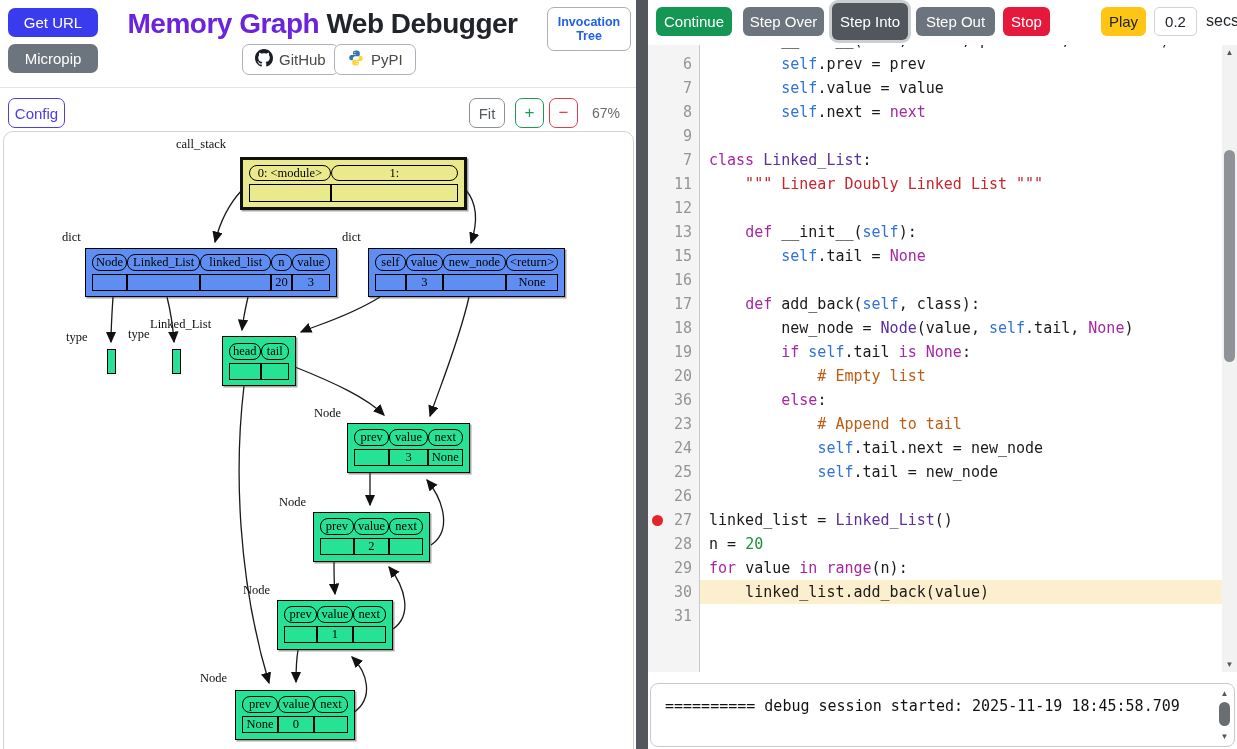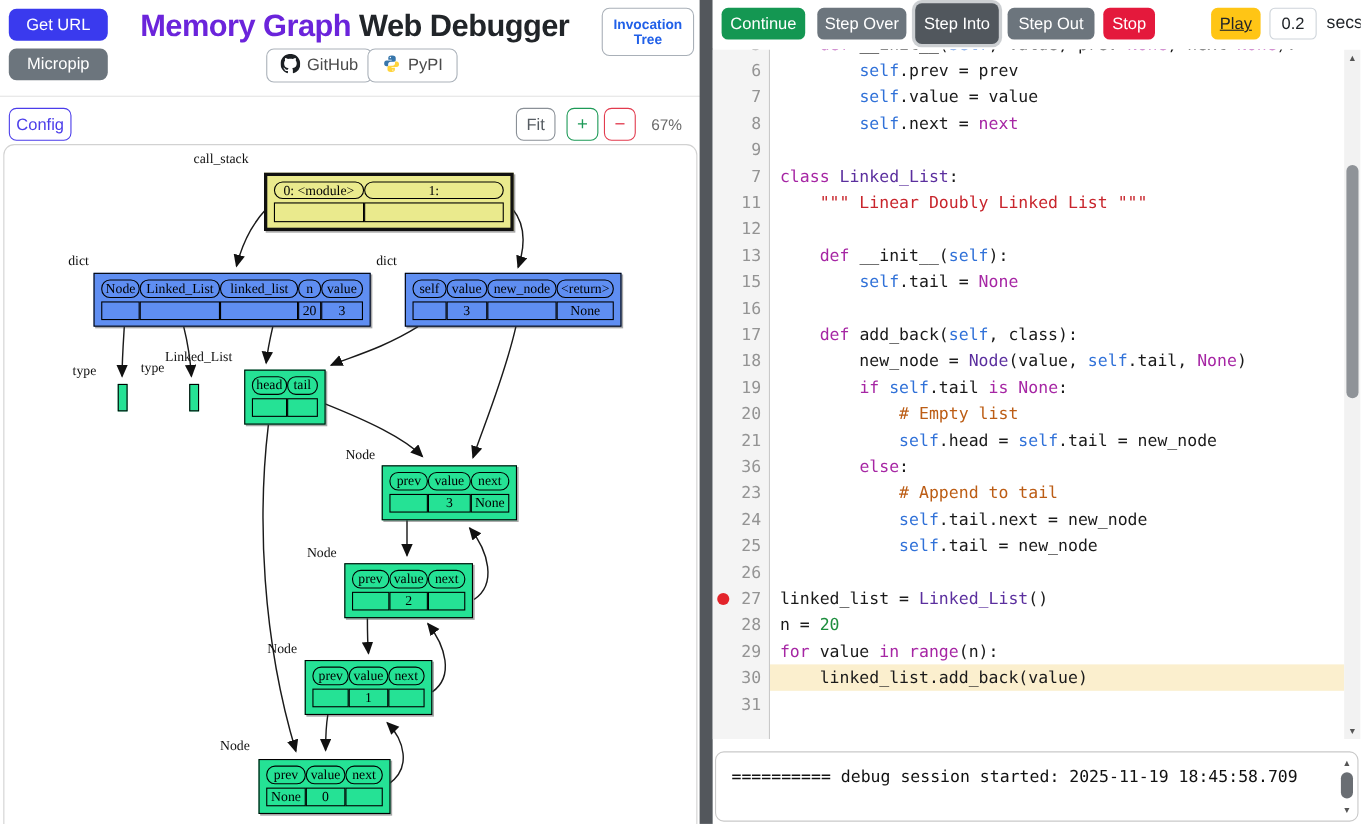--- a/index.html
+++ b/index.html
@@ -58,21 +58,21 @@
   
   #right-panel { position:absolute; left:648px; top:0; width:589px; height:749px; background:#fff; }
   #debug-toolbar { position:absolute; left:0; top:0; width:589px; height:44px; background:#fff; }
   .dbg-btn { position:absolute; top:7px; height:29px; border-radius:6px; color:#fff; font-size:15px;
              display:flex; align-items:center; justify-content:center; cursor:pointer; }
   #continue-btn  { left:8px;   width:76px; background:#149752; }
   #step-over-btn { left:95px;  width:81px; background:#6c757d; }
   #step-into-btn { left:184px; top:3px; height:37px; width:76px; background:#51575d; box-shadow:0 0 0 3px rgba(110,118,125,0.35); }
   #step-out-btn  { left:268px; width:79px; background:#6c757d; }
   #stop-btn      { left:355px; width:47px; background:#e4193c; }
-  #play-btn      { left:453px; width:45px; background:#ffc515; color:#212529;text-decoration:underline; }
+  #play-btn      { left:453px; width:45px; background:#ffc515; color:#212529; }
   #delay-input { position:absolute; left:506px; top:7px; width:43px; height:29px; border:1px solid #ced4da;
                  border-radius:5px; text-align:center; font-size:15px; color:#212529;
                  font-family:"Liberation Sans", sans-serif; }
   #delay-unit { position:absolute; left:558px; top:12px; font-size:16px; color:#212529; }
 
   
   #code-panel { position:absolute; left:0; top:45px; width:589px; height:627px; overflow:hidden; background:#fff; }
   #gutter-bg { position:absolute; left:0; top:0; bottom:0; width:52px; background:#f4f4f4; border-right:1px solid #c9c9c9; }
   #code-lines { position:absolute; left:0; top:-17px; right:15px; }
   .code-line { height:24px; display:flex; font-family:"DejaVu Sans Mono", monospace; font-size:15px;
@@ -218,21 +218,21 @@
           <div class="gcol" style="flex: 68 1 0px;">
             <div class="gkey">new_node</div>
             <div class="gval">&nbsp;</div>
           </div>
           <div class="gcol" style="flex: 54 1 0px;">
             <div class="gkey">&lt;return&gt;</div>
             <div class="gval">None</div>
           </div>
         </div>
         <div class="glabel" style="left: 150px; top: 317px;">Linked_List</div>
-        <div class="gnode green" style="left: 222px; top: 336px; width: 74px; height: 50px;">
+        <div class="gnode green" style="left: 222px; top: 336px; width: 74px; height: 50px; align-items: center;">
           <div class="gcol" style="flex: 33 1 0px;">
             <div class="gkey">head</div>
             <div class="gval">&nbsp;</div>
           </div>
           <div class="gcol" style="flex: 32 1 0px;">
             <div class="gkey">tail</div>
             <div class="gval">&nbsp;</div>
           </div>
         </div>
         <div class="glabel" style="left: 314px; top: 406px;">Node</div>
@@ -327,21 +327,20 @@
           <div class="code-line"><div class="gut">7</div><div class="code-text"><span class="tk-kw">class </span><span class="tk-cls">Linked_List</span><span class="tk-p">:</span></div></div>
           <div class="code-line"><div class="gut">11</div><div class="code-text"><span class="tk-str">    """ Linear Doubly Linked List """</span></div></div>
           <div class="code-line"><div class="gut">12</div><div class="code-text"></div></div>
           <div class="code-line"><div class="gut">13</div><div class="code-text"><span class="tk-p">    </span><span class="tk-kw">def </span><span class="tk-fn">__init__</span><span class="tk-p">(</span><span class="tk-self">self</span><span class="tk-p">):</span></div></div>
           <div class="code-line"><div class="gut">15</div><div class="code-text"><span class="tk-p">        </span><span class="tk-self">self</span><span class="tk-p">.tail = </span><span class="tk-kw">None</span></div></div>
           <div class="code-line"><div class="gut">16</div><div class="code-text"></div></div>
           <div class="code-line"><div class="gut">17</div><div class="code-text"><span class="tk-p">    </span><span class="tk-kw">def </span><span class="tk-fn">add_back</span><span class="tk-p">(</span><span class="tk-self">self</span><span class="tk-p">, class):</span></div></div>
           <div class="code-line"><div class="gut">18</div><div class="code-text"><span class="tk-p">        new_node = </span><span class="tk-cls">Node</span><span class="tk-p">(value, </span><span class="tk-self">self</span><span class="tk-p">.tail, </span><span class="tk-kw">None</span><span class="tk-p">)</span></div></div>
           <div class="code-line"><div class="gut">19</div><div class="code-text"><span class="tk-p">        </span><span class="tk-kw">if </span><span class="tk-self">self</span><span class="tk-p">.tail </span><span class="tk-kw">is </span><span class="tk-kw">None</span><span class="tk-p">:</span></div></div>
           <div class="code-line"><div class="gut">20</div><div class="code-text"><span class="tk-cm">            # Empty list</span></div></div>
-          <div class="code-line"><div class="gut">21</div><div class="code-text"><span class="tk-p">            </span><span class="tk-self">self</span><span class="tk-p">.head = </span><span class="tk-self">self</span><span class="tk-p">.tail = new_node</span></div></div>
           <div class="code-line"><div class="gut">36</div><div class="code-text"><span class="tk-p">        </span><span class="tk-kw">else</span><span class="tk-p">:</span></div></div>
           <div class="code-line"><div class="gut">23</div><div class="code-text"><span class="tk-cm">            # Append to tail</span></div></div>
           <div class="code-line"><div class="gut">24</div><div class="code-text"><span class="tk-p">            </span><span class="tk-self">self</span><span class="tk-p">.tail.next = new_node</span></div></div>
           <div class="code-line"><div class="gut">25</div><div class="code-text"><span class="tk-p">            </span><span class="tk-self">self</span><span class="tk-p">.tail = new_node</span></div></div>
           <div class="code-line"><div class="gut">26</div><div class="code-text"></div></div>
           <div class="code-line"><div class="gut"><div class="bp"></div>27</div><div class="code-text"><span class="tk-p">linked_list = </span><span class="tk-cls">Linked_List</span><span class="tk-p">()</span></div></div>
           <div class="code-line"><div class="gut">28</div><div class="code-text"><span class="tk-p">n = </span><span class="tk-num">20</span></div></div>
           <div class="code-line"><div class="gut">29</div><div class="code-text"><span class="tk-kw">for </span><span class="tk-p">value </span><span class="tk-kw">in </span><span class="tk-kw">range</span><span class="tk-p">(n):</span></div></div>
           <div class="code-line current"><div class="gut">30</div><div class="code-text"><span class="tk-p">    linked_list.add_back(value)</span></div></div>
           <div class="code-line"><div class="gut">31</div><div class="code-text"></div></div>

